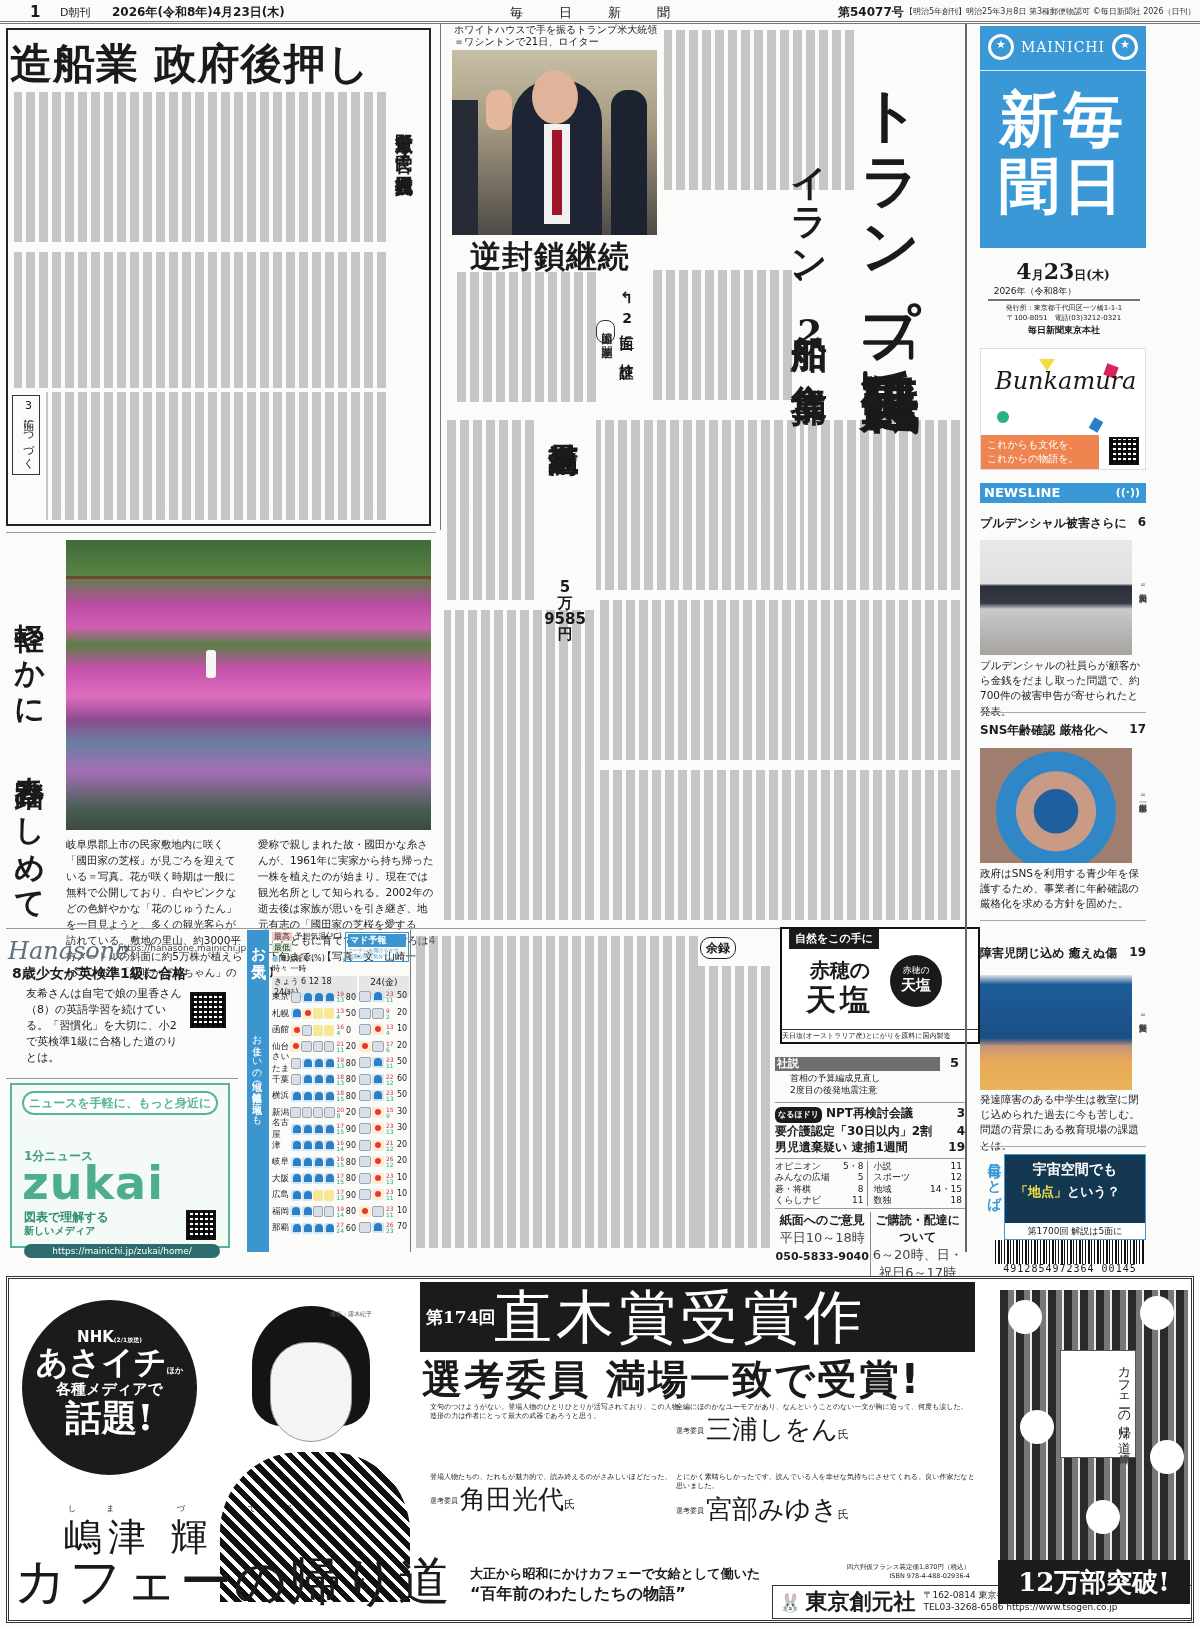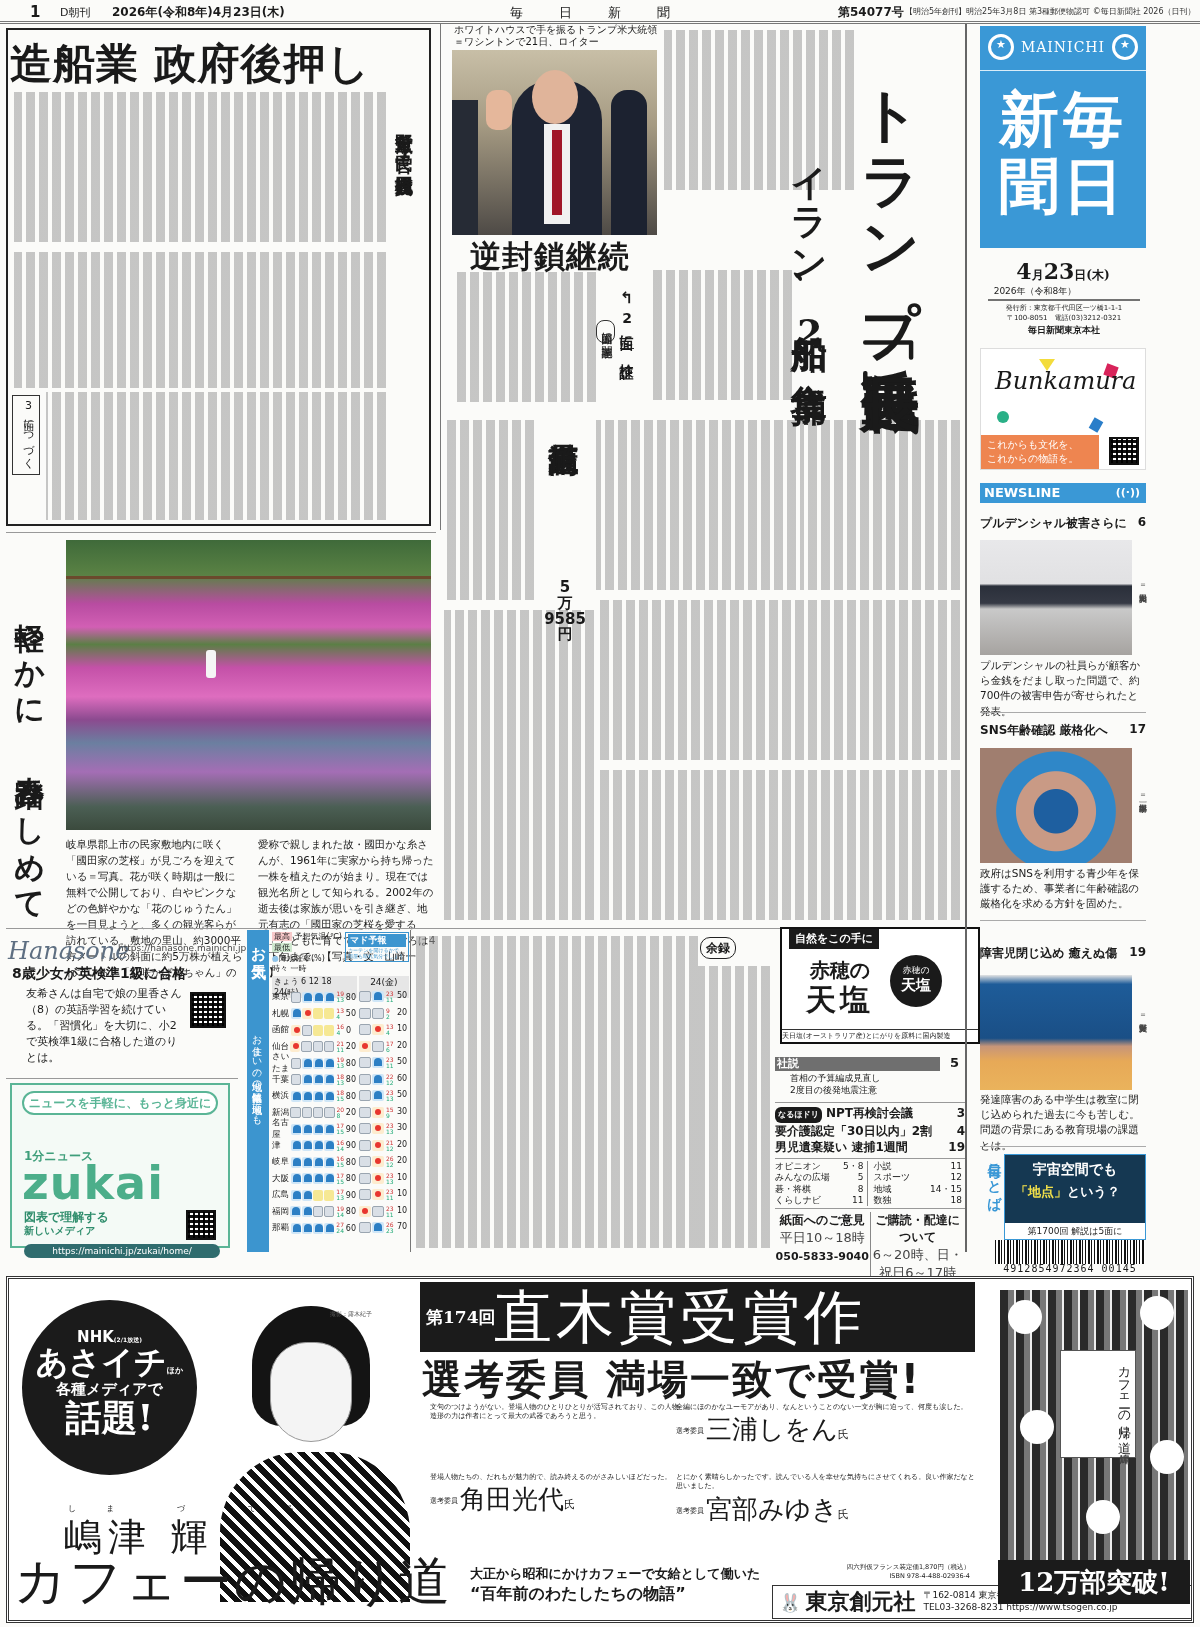--- a/index.html
+++ b/index.html
@@ -764,21 +764,21 @@
 </div>
 <div id="ad-price" class="abs">
   <div>四六判仮フランス装定価1,870円（税込）</div>
   <div>ISBN 978-4-488-02936-4</div>
 </div>
 <div id="ad-publisher" class="abs">
   <span style="font-size:18px;margin-right:4px;">🐰</span>
   <span class="logo">東京創元社</span>
   <span class="addr">
       <div>〒162-0814 東京都新宿区新小川町1-5</div>
-      <div>TEL03-3268-8231 https://www.tsogen.co.jp</div>
+      <div>TEL03-3268-6586 https://www.tsogen.co.jp</div>
     </span>
 </div>
 
 <div id="ad-cover" class="abs">
   <div class="flower" style="left:8px;top:10px;"></div>
   <div class="flower" style="left:140px;top:6px;"></div>
   <div class="flower" style="left:20px;top:120px;"></div>
   <div class="flower" style="left:150px;top:150px;"></div>
   <div class="flower" style="left:86px;top:210px;"></div>
   <div class="label vert">

